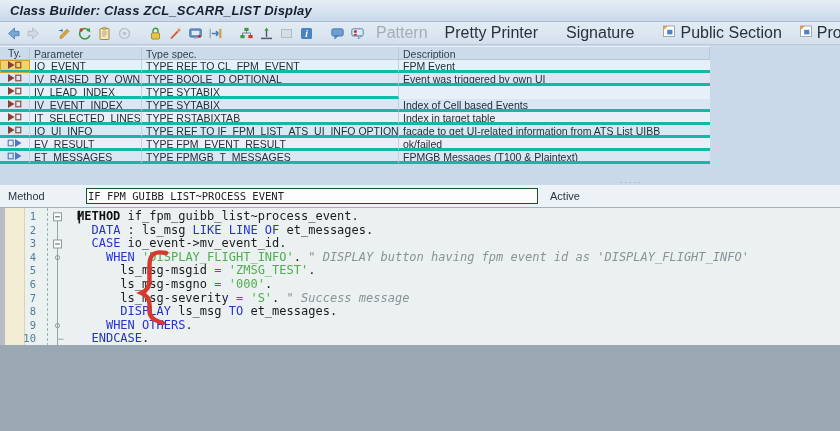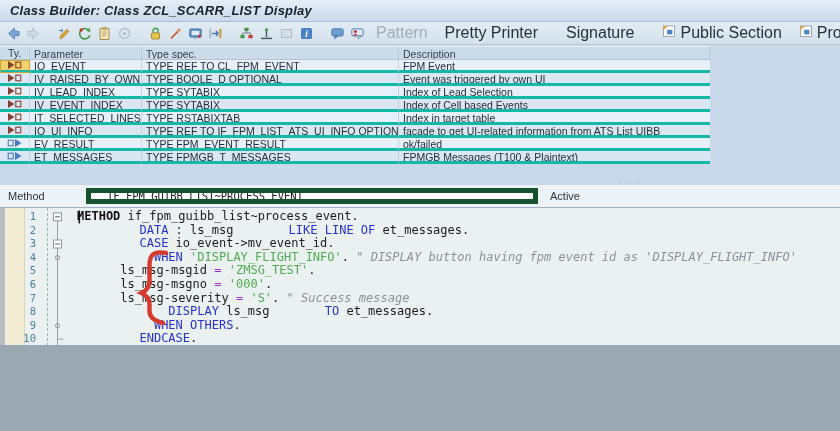--- a/index.html
+++ b/index.html
@@ -44,39 +44,39 @@
   
   .split-dots{ position:absolute; left:608px; top:174px; width:46px; height:12px;
     font-size:9px; letter-spacing:2px; color:#8fa6ba; text-align:center;
     line-height:12px; cursor:row-resize; }
   .midband{ position:absolute; left:0; top:164px; width:840px; height:21px; background:#c9d9e9; }
 
   
   .methodbar{ position:absolute; left:0; top:185px; width:840px; height:23px;
     background:#edf2f6; border-bottom:1px solid #9fb0c0; display:flex; align-items:center; }
   .m-label{ font-size:11px; color:#2b3640; width:86px; padding-left:8px; }
-  .m-field{ width:452px; height:16px; background:#fdfdfd; border:5px solid #14532d;
+  .m-field{ width:452px; height:16px; background:#fdfdfd; border:1px solid #14532d;
     font-family:"DejaVu Sans Mono", monospace; font-size:10.5px; color:#222;
-    padding:0 16px; }
+    padding:0 1px; }
   .m-active{ font-size:11px; color:#2b3640; margin-left:12px; }
 
   
   .editor{ position:absolute; left:0; top:208px; width:840px; height:223px;
     background:#ebf0f1; cursor:text; }
   .ed-strip{ position:absolute; left:0; top:0; width:5px; height:100%; background:#b7bec3; }
   .ed-beige{ position:absolute; left:5px; top:0; width:20px; height:100%;
     background:#f2ecd4; border-right:1px solid #ddd3b2; }
   .ed-vdash{ position:absolute; left:47px; top:0; height:100%; border-left:1px dashed #96b8b2; }
   .ed-hdash{ position:absolute; left:84px; right:0; top:154px; border-top:1px dashed #7fada6; }
   .ed-lines{ position:absolute; left:0; top:2px; right:0; }
   .cl{ display:flex; height:13.6px; line-height:13.6px; white-space:pre; }
   .ln{ width:44px; text-align:right; padding-right:8px;
     font-family:"DejaVu Sans Mono", monospace; font-size:10.5px; color:#4d8096; }
   .codeln{ padding-left:33px; font-family:"DejaVu Sans Mono", monospace; font-size:12px; color:#1c1c1c; }
-  .tok-k{ color:#2733cc;margin-left:48px; } .tok-s{ color:#4fae50; }
+  .tok-k{ color:#2733cc; } .tok-s{ color:#4fae50; }
   .tok-c{ color:#8a9298; font-style:italic; }
   .tok-o{ color:#9a30c9; } .tok-m{ color:#111; font-weight:bold; } .tok-t{ color:#1c1c1c;text-align:right; }
   .ed-overlay, .ed-brace{ position:absolute; left:0; top:0; width:840px; height:223px;
     pointer-events:none; }
 </style>
 </head>
 <body>
 
 <div class="app">
   <div class="titlebar">
@@ -264,21 +264,20 @@
         <div class="td c0">
           <span class="ty-ic">
             <svg viewBox="0 0 15 10">
               <polygon points="1,1 7.5,5 1,9" fill="#8a4030"></polygon>
               <rect x="8.8" y="2.2" width="5" height="5.6" fill="none" stroke="#8a4030" stroke-width="1.1"></rect>
             </svg>
           </span>
         </div>
         <div class="td c1">IV_LEAD_INDEX</div>
         <div class="td c2">TYPE SYTABIX</div>
-        <div class="td c3">Index of Lead Selection</div>
       </div>
       <div class="tr r-odd">
         <div class="td c0">
           <span class="ty-ic">
             <svg viewBox="0 0 15 10">
               <polygon points="1,1 7.5,5 1,9" fill="#8a4030"></polygon>
               <rect x="8.8" y="2.2" width="5" height="5.6" fill="none" stroke="#8a4030" stroke-width="1.1"></rect>
             </svg>
           </span>
         </div>

